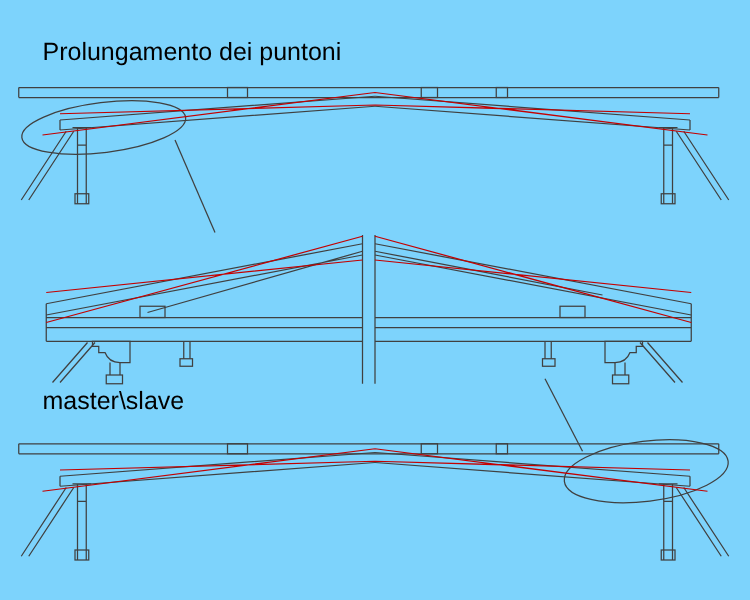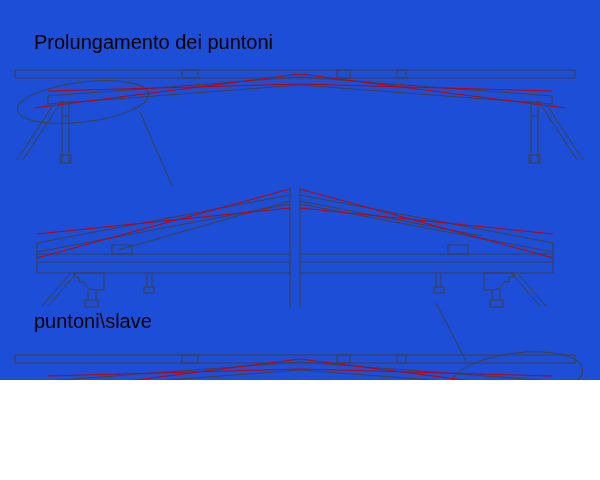--- a/index.html
+++ b/index.html
@@ -1,21 +1,21 @@
 <!DOCTYPE html>
 <html><head>
 <meta charset="utf-8">
 <style>
   html, body { margin: 0; padding: 0; }
   body { background: #ffffff; }
   .page {
     position: relative;
     width: 600px;
-    height: 380px;
-    background: #1d4ed8;
+    height: 480px;
+    background: #7dd3fc;
     overflow: hidden;
     font-family: "Liberation Sans", sans-serif;
   }
   .drawing-svg {
     position: absolute;
     left: 0;
     top: 0;
   }
   .label {
     position: absolute;
@@ -90,15 +90,15 @@
 
     <g fill="none" stroke-width="1" stroke="#c40000">
       <use href="#truss-red" transform="translate(0,60)"></use>
       <use href="#truss-red" transform="translate(0,345)"></use>
       <path d="M37 258 L290 189 M37 234 L290 208"></path>
       <path d="M300 189 L553 258 M300 208 L553 234"></path>
     </g>
   </svg>
 
   <div class="label title">Prolungamento dei puntoni</div>
-  <div class="label master-slave">puntoni\slave</div>
+  <div class="label master-slave">master\slave</div>
 
 </div>
 
 </body></html>

